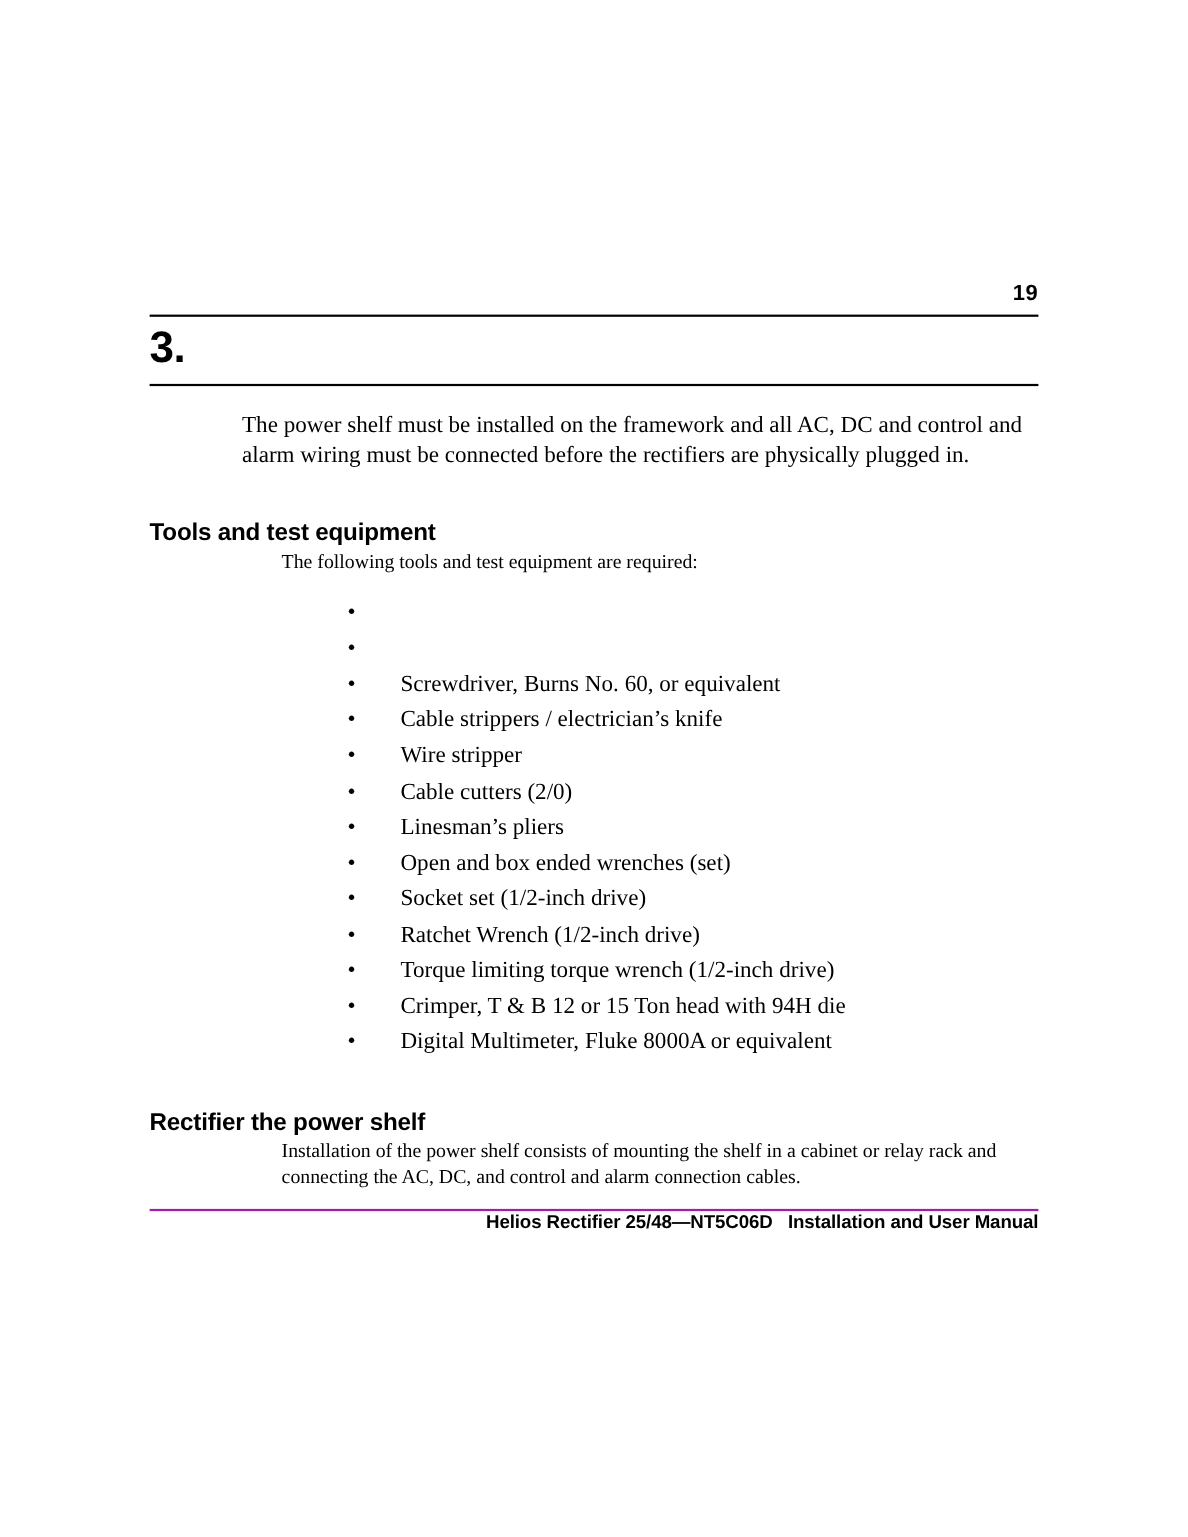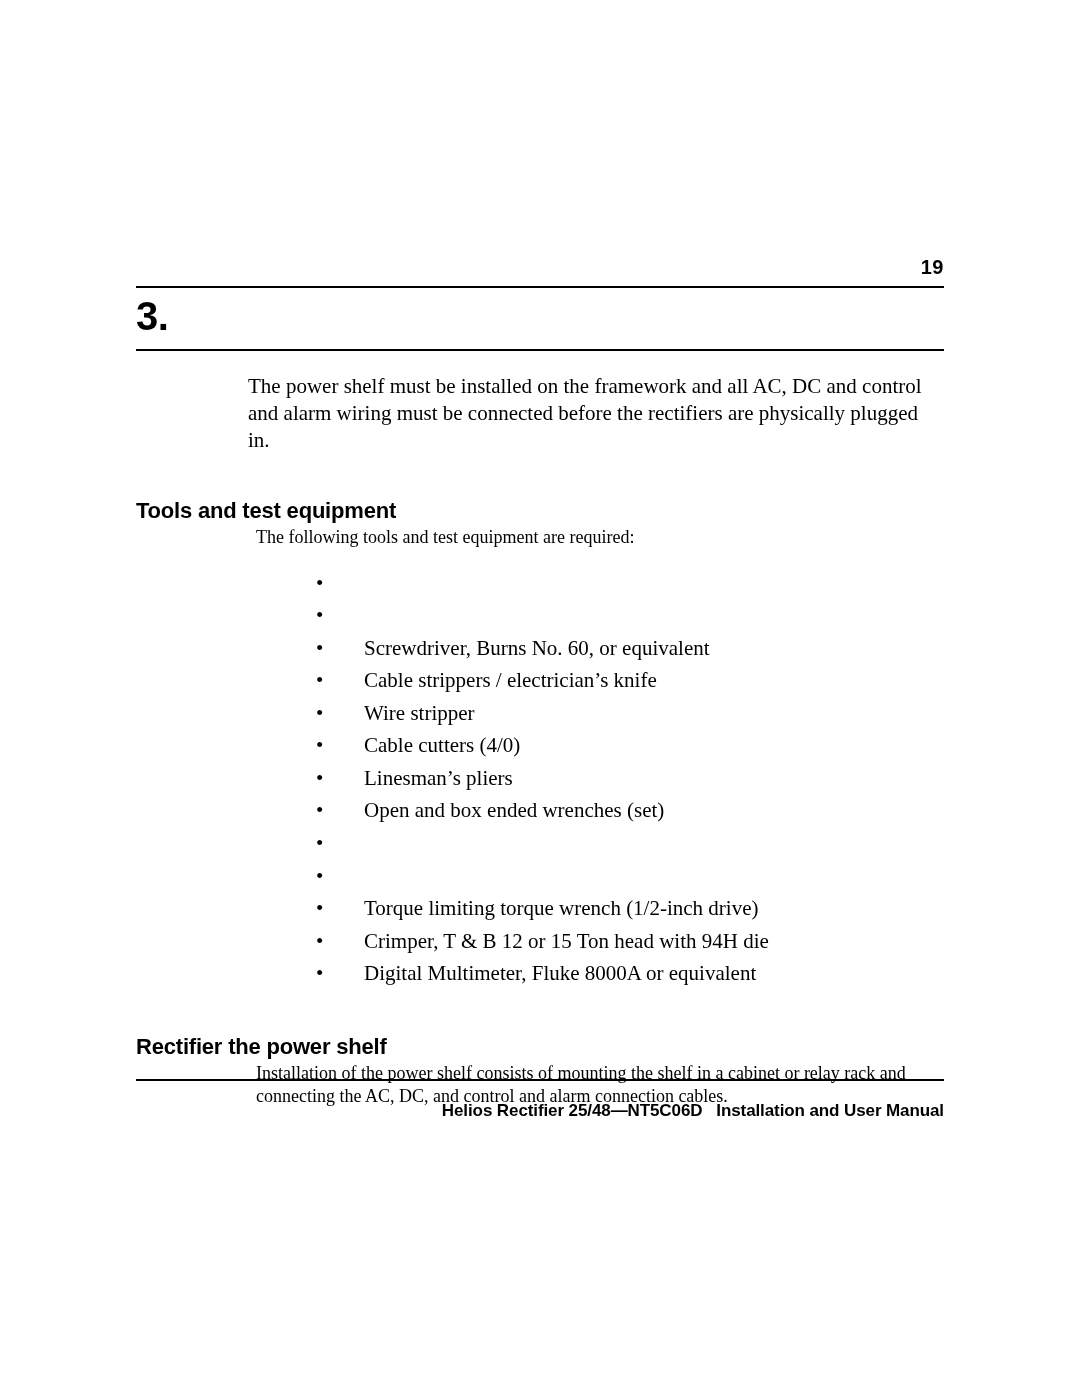--- a/index.html
+++ b/index.html
@@ -29,21 +29,21 @@
     font-weight: 700;
     font-size: 40px;
     letter-spacing: -0.5px;
     padding: 6px 0 10px 0;
     border-bottom: 2px solid #000;
     display: flex;
     gap: 28px;
   }
   .chapter-num::after { content: "."; }
   .body-block {
-    margin-left: 112px;
+    margin-left: 84px;
     margin-top: 22px;
     font-size: 21px;
     line-height: 1.28;
   }
   .section-heading {
     font-family: "Helvetica Neue", Arial, sans-serif;
     font-weight: 700;
     font-size: 22px;
     margin-top: 44px;
     letter-spacing: -0.2px;
@@ -66,22 +66,22 @@
   }
   ul.tools li .bullet {
     width: 48px;
     flex: 0 0 48px;
   }
   .footer {
     position: absolute;
     left: 136px;
     right: 136px;
     bottom: 276px;
-    border-top: 2px solid #000000;
-    padding-top: 20px;
+    border-top: 2px solid #a21caf;
+    padding-top: 0;
     text-align: right;
     font-family: "Helvetica Neue", Arial, sans-serif;
     font-weight: 700;
     font-size: 17px;
     letter-spacing: -0.1px;
   }
 </style>
 </head>
 <body>
 
@@ -112,35 +112,37 @@
   <li>
       <span class="bullet">•</span>
       <span>Cable strippers / electrician’s knife</span>
     </li>
   <li>
       <span class="bullet">•</span>
       <span>Wire stripper</span>
     </li>
   <li>
       <span class="bullet">•</span>
-      <span>Cable cutters (4/0)</span>
+      <span>Cable cutters (2/0)</span>
     </li>
   <li>
       <span class="bullet">•</span>
       <span>Linesman’s pliers</span>
     </li>
   <li>
       <span class="bullet">•</span>
       <span>Open and box ended wrenches (set)</span>
     </li>
   <li>
       <span class="bullet">•</span>
+      <span>Socket set (1/2-inch drive)</span>
     </li>
   <li>
       <span class="bullet">•</span>
+      <span>Ratchet Wrench (1/2-inch drive)</span>
     </li>
   <li>
       <span class="bullet">•</span>
       <span>Torque limiting torque wrench (1/2-inch drive)</span>
     </li>
   <li>
       <span class="bullet">•</span>
       <span>Crimper, T &amp; B 12 or 15 Ton head with 94H die</span>
     </li>
   <li>

